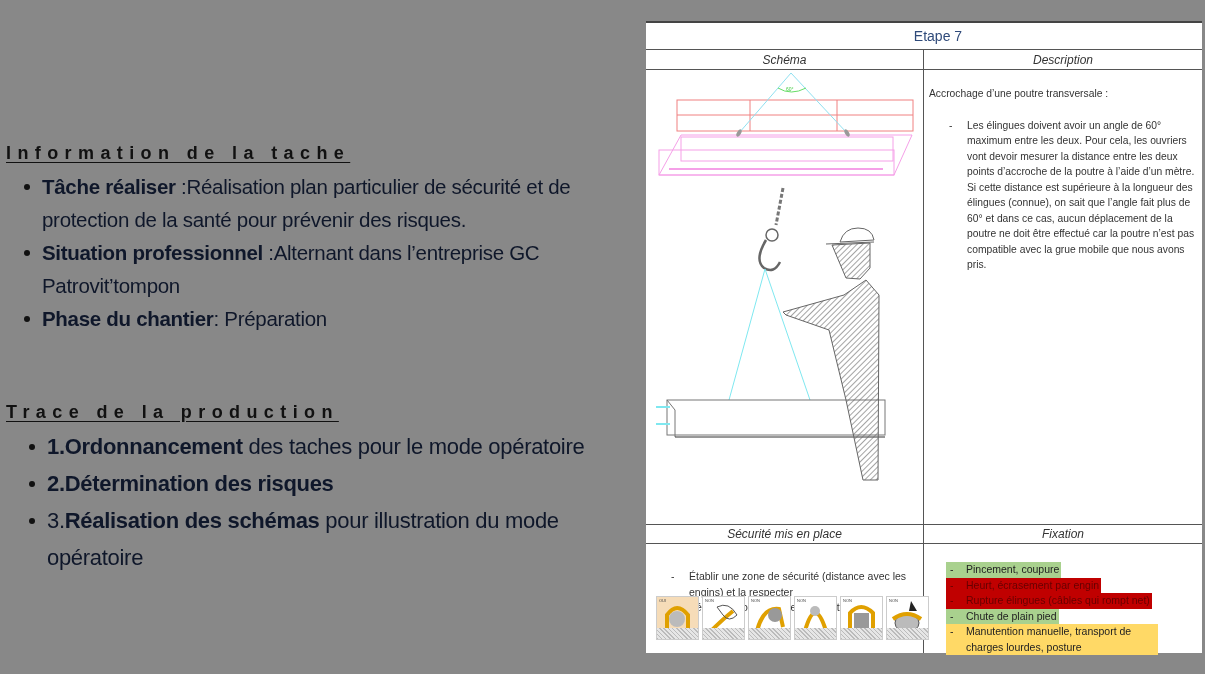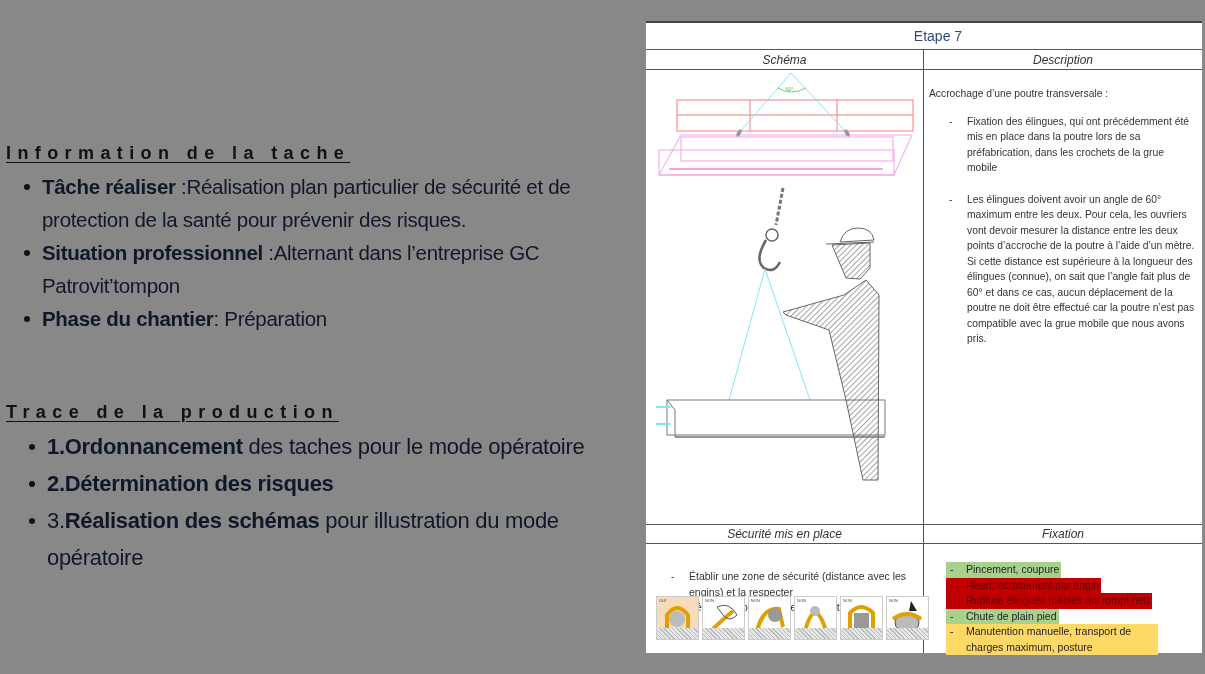--- a/index.html
+++ b/index.html
@@ -154,21 +154,20 @@
       <path d="M 194 172 Q 198 158 212 158 Q 226 158 228 170 Z" fill="#fff" stroke="#666"></path>
       <line x1="180" y1="174" x2="228" y2="172" stroke="#666"></line>
       <path d="M 186 175 L 224 173 L 224 198 L 214 209 L 200 208 Z" fill="url(#hatch)" stroke="#666"></path>
       <path d="M 137 242 L 198 225 L 220 210 L 233 225 L 232 410 L 217 410 L 200 330 L 183 260 L 140 245 Z" fill="url(#hatch)" stroke="#666"></path>
     </g>
   </svg>
 
   <div class="desc">
     <p>Accrochage d’une poutre transversale :</p>
     <ul class="dash-list">
-      <li>Fixation des élingues, qui ont précédemment été mis en place dans la poutre lors de sa préfabrication, dans les crochets de la grue mobile</li>
       <li class="gap">Les élingues doivent avoir un angle de 60° maximum entre les deux. Pour cela, les ouvriers vont devoir mesurer la distance entre les deux points d’accroche de la poutre à l’aide d’un mètre. Si cette distance est supérieure à la longueur des élingues (connue), on sait que l’angle fait plus de 60° et dans ce cas, aucun déplacement de la poutre ne doit être effectué car la poutre n’est pas compatible avec la grue mobile que nous avons pris.</li>
     </ul>
   </div>
 
   <div class="secu">
     <ul class="dash-list">
       <li>Établir une zone de sécurité (distance avec les engins) et la respecter</li>
       <li>Vérifier le bon élingage des poutres</li>
     </ul>
   </div>
@@ -237,16 +236,16 @@
     <div class="risk red">
         <span class="dash">-</span>
         <span>Rupture élingues (câbles qui rompt net)</span>
       </div>
     <div class="risk green">
         <span class="dash">-</span>
         <span>Chute de plain pied</span>
       </div>
     <div class="risk orange" style="width:190px">
         <span class="dash">-</span>
-        <span>Manutention manuelle, transport de charges maximum, posture</span>
+        <span>Manutention manuelle, transport de charges lourdes, posture</span>
       </div>
   </div>
 </div>
 
 </body></html>

